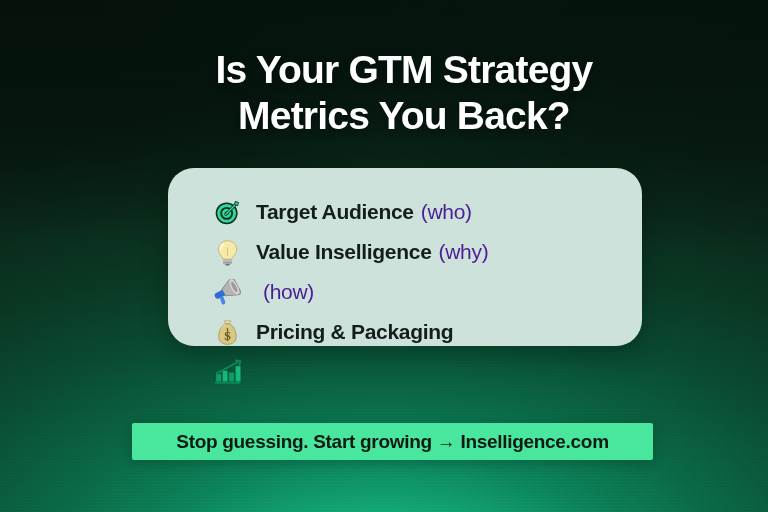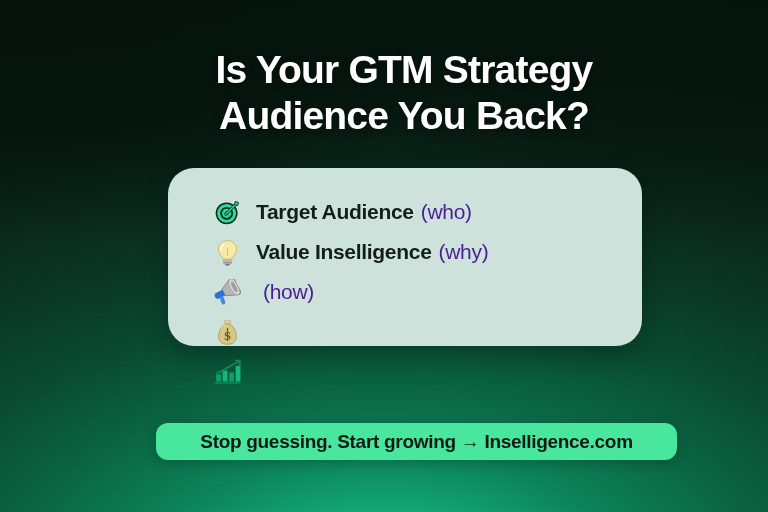--- a/index.html
+++ b/index.html
@@ -110,24 +110,24 @@
     font-size:21px;
     font-weight:normal;
     letter-spacing:-0.3px;
     margin-left:7px;
     white-space:nowrap;
   }
 
   
   .cta {
     position:absolute;
-    left:136px; top:423px;
+    left:112px; top:423px;
     width:521px; height:37px;
     background:#49e79e;
-    border-radius:12px;
+    border-radius:2px;
     display:flex; align-items:center; justify-content:center;
     box-shadow:0 3px 12px rgba(0,0,0,0.22);
   }
   .cta-text {
     color:#0c1a13;
     font-size:19px;
     font-weight:bold;
     letter-spacing:-0.3px;
     white-space:nowrap;
   }
@@ -139,21 +139,21 @@
 
   <div class="bg-layer bg-base"></div>
   <div class="bg-layer bg-corner-dark"></div>
   <div class="bg-layer bg-top-shade"></div>
   <div class="bg-layer bg-noise"></div>
 
   <div class="content">
 
     <h1 class="headline">
       <span class="line">Is Your GTM Strategy</span>
-      <span class="line">Audience You Back?</span>
+      <span class="line">Metrics You Back?</span>
     </h1>
 
     <div class="card">
       <ul class="list">
 
         <li class="list-item">
           <span class="item-icon">
             <svg width="27" height="27" viewBox="0 0 32 32" aria-hidden="true">
               <circle cx="15" cy="17" r="13" fill="#0e2b20"></circle>
               <circle cx="15" cy="17" r="11.2" fill="#2fd99a"></circle>
@@ -202,20 +202,21 @@
         <li class="list-item">
           <span class="item-icon">
             <svg width="25" height="27" viewBox="0 0 28 32" aria-hidden="true">
               <path d="M10 2.2 h8 l-1.6 3.4 h-4.8 z" fill="#e8dcb0" stroke="#b9a66e" stroke-width="0.9"></path>
               <path d="M11.4 5.6 h5.2 c4 2.6 7.8 8 7.8 15 0 6.4 -4.4 9.4 -10.4 9.4 S3.6 27 3.6 20.6 c0 -7 3.8 -12.4 7.8 -15 z" fill="#d9c785" stroke="#ad9a5c" stroke-width="1.1"></path>
               <path d="M11.4 5.6 c-2.4 1.6 -4.6 4.4 -6 7.8 1.8 -2.4 4 -4.4 6.4 -5.6 z" fill="#e8daa4" opacity="0.8"></path>
               <text x="14" y="25.4" font-family="'Liberation Serif', serif" font-size="15" font-weight="bold" fill="#6e5d25" text-anchor="middle">S</text>
               <path d="M14 10.6 v15.6" stroke="#6e5d25" stroke-width="1.5"></path>
             </svg>
           </span>
+          <span class="item-text">Pricing &amp; Packaging</span>
           <span class="item-suffix"></span>
         </li>
 
         <li class="list-item">
           <span class="item-icon">
             <svg width="27" height="26" viewBox="0 0 30 28" aria-hidden="true">
               <rect x="2.4" y="16.4" width="5.4" height="8.2" fill="#0f9e6a"></rect>
               <rect x="9.6" y="12.6" width="5.4" height="12" fill="#14b87b"></rect>
               <rect x="16.8" y="14.6" width="5.4" height="10" fill="#0f9e6a"></rect>
               <rect x="24" y="7.4" width="5.4" height="17.2" fill="#14b87b"></rect>

